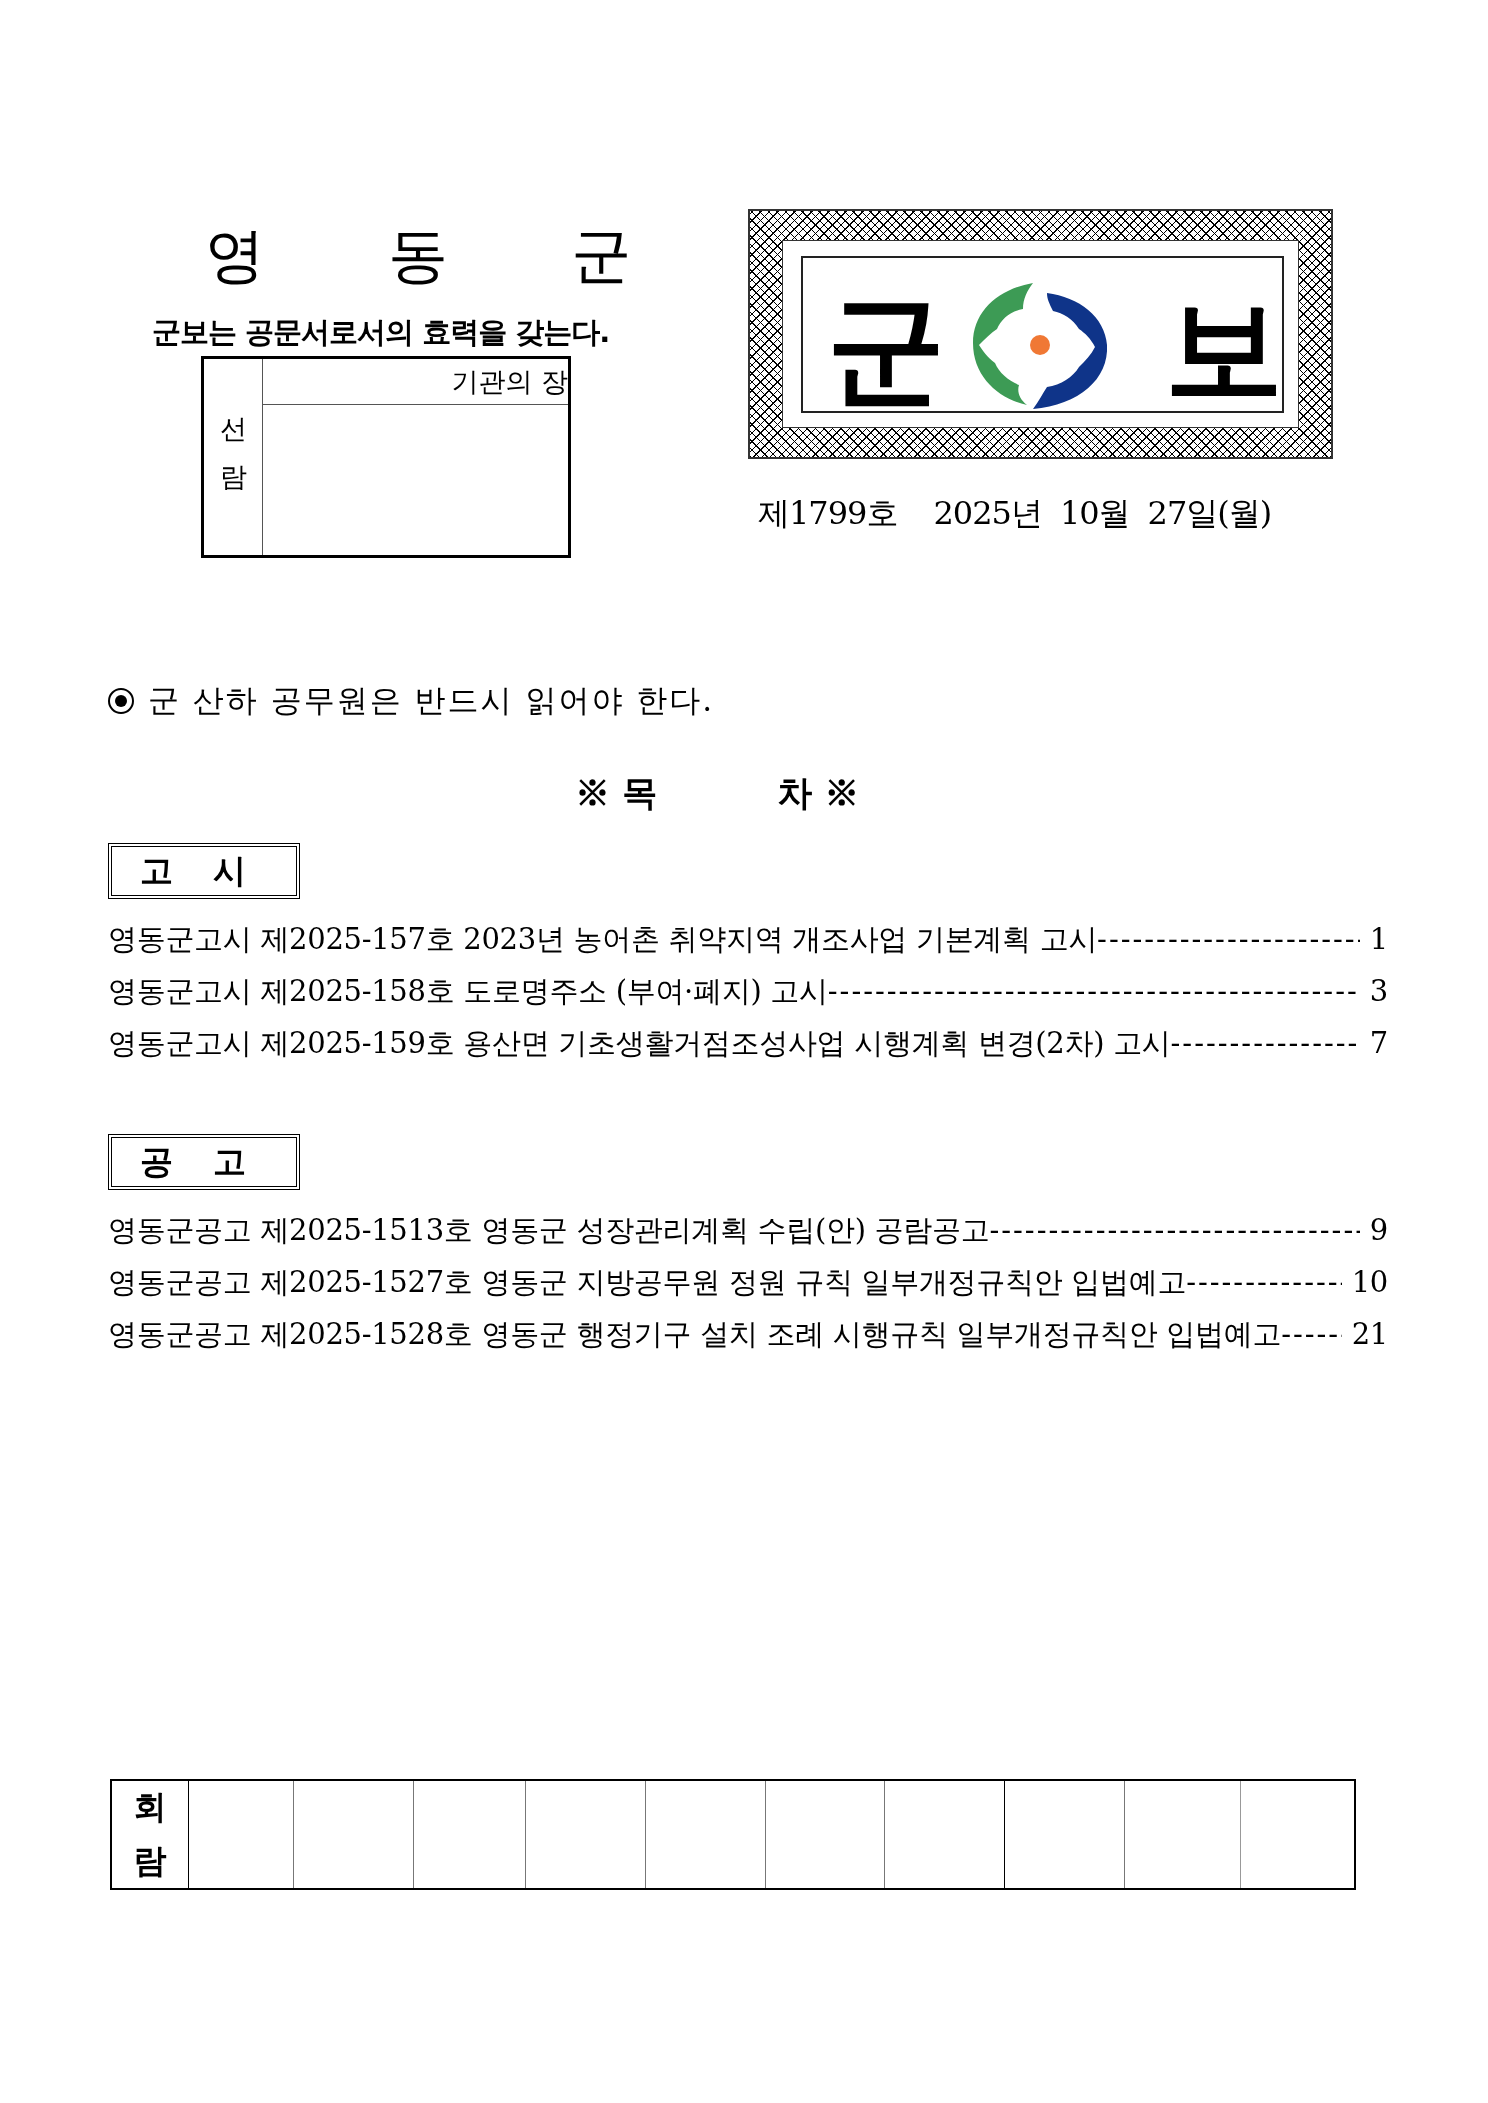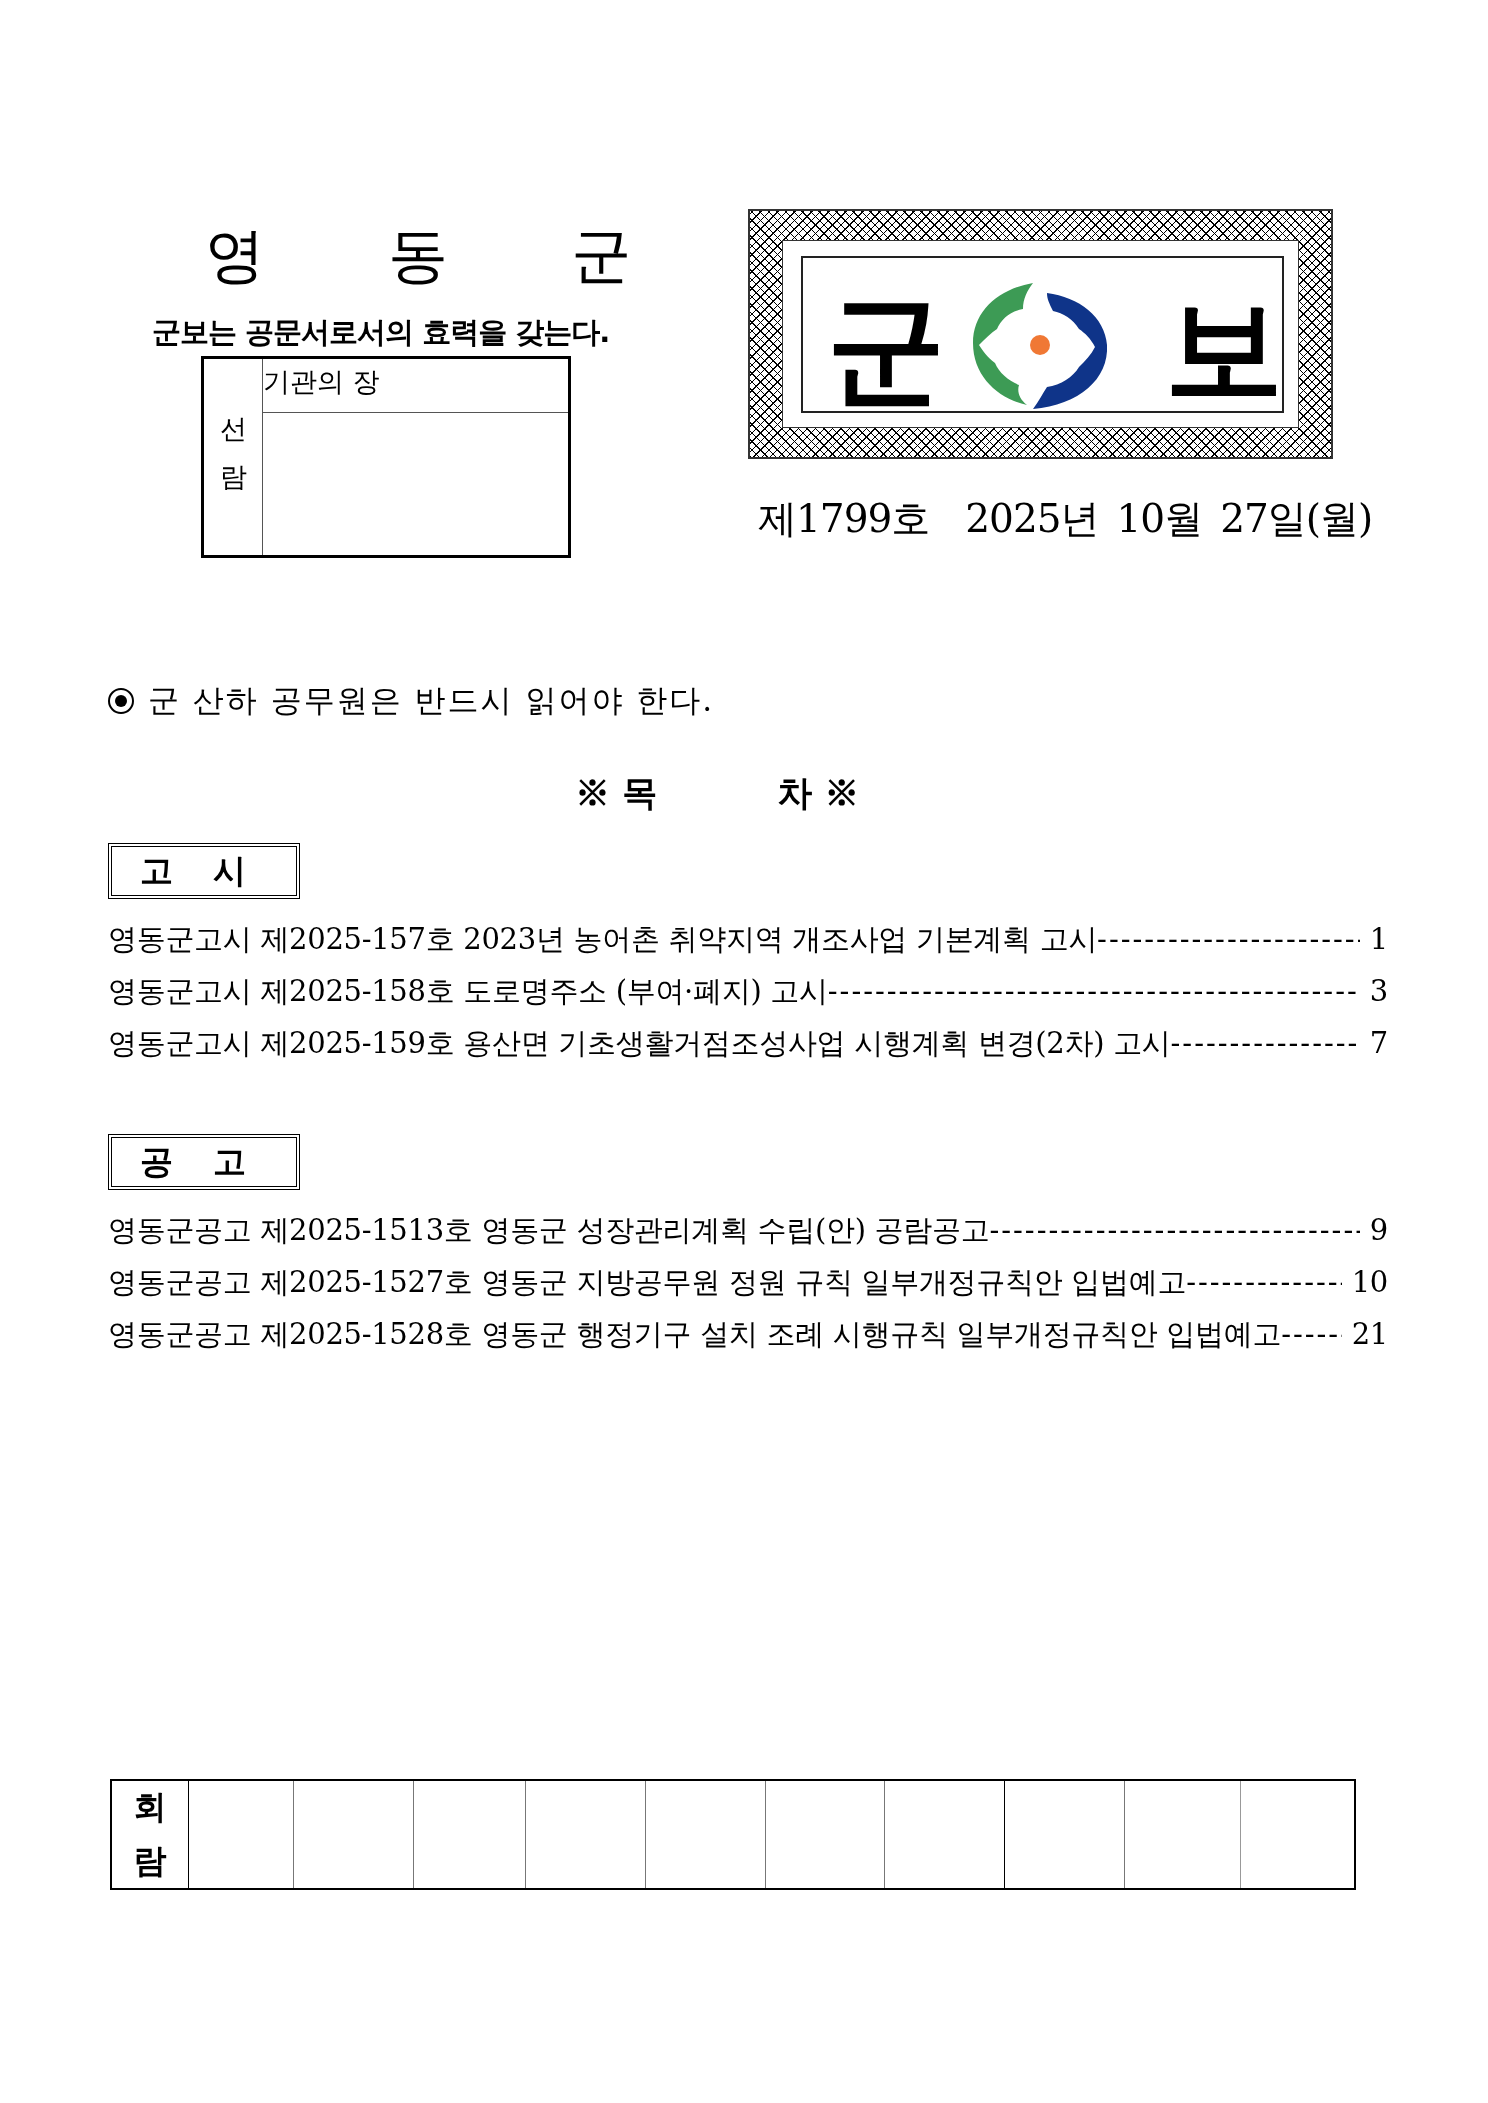--- a/index.html
+++ b/index.html
@@ -10,35 +10,35 @@
   
   .big-title { left:205px; top:205px; width:400px; font-size:60px; letter-spacing:52px;
                font-family:"DejaVu Serif",serif; font-weight:normal; line-height:100px; white-space:nowrap; }
   .subtitle { left:152px; top:313px; font-size:29px; font-weight:bold;
               font-family:"DejaVu Sans",sans-serif; white-space:nowrap; letter-spacing:-1px; }
 
   
   .approval { left:201px; top:356px; width:370px; height:202px; border:3px solid #000; box-sizing:border-box; }
   .approval .left-col { position:absolute; left:0; top:0; width:59px; height:100%; border-right:1.5px solid #555; box-sizing:border-box; }
   .approval .left-col span { position:absolute; left:0; width:59px; text-align:center; font-size:27px; }
-  .approval .head { position:absolute; left:59px; top:0; right:0; height:54px; border-bottom:1.5px solid #555; box-sizing:border-box;
-                    text-align:left; font-size:27px; line-height:46px; }
+  .approval .head { position:absolute; left:59px; top:0; right:0; height:46px; border-bottom:1.5px solid #555; box-sizing:border-box;
+                    text-align:right; font-size:27px; line-height:46px; }
 
   
   .mast-outer { left:748px; top:209px; width:585px; height:250px; box-sizing:border-box; border:2px solid #333;
     background-color:#fff;
     background-image:
       repeating-linear-gradient(45deg, #000 0 1px, transparent 1px 6px),
       repeating-linear-gradient(-45deg, #000 0 1px, transparent 1px 6px); }
   .mast-white { position:absolute; left:32px; top:29px; right:32px; bottom:29px; background:#fff; border:1.5px solid #333; }
   .mast-inner { position:absolute; left:18px; top:15px; right:14px; bottom:14px; border:2px solid #222; background:#fff; }
   .mast-char { position:absolute; top:26px; font-size:118px; font-weight:bold; font-family:"DejaVu Sans",sans-serif; line-height:130px; }
   .mast-logo { position:absolute; left:166px; top:23px; width:142px; height:134px; }
 
-  .issue { left:758px; top:492px; font-size:39px; white-space:nowrap; font-family:"DejaVu Serif",serif; letter-spacing:-1px; }
+  .issue { left:758px; top:492px; font-size:32px; white-space:nowrap; font-family:"DejaVu Serif",serif; letter-spacing:-1px; }
   .issue span { margin-right:28px; }
 
   .notice { left:108px; top:680px; font-size:31px; white-space:nowrap; letter-spacing:2px; }
   .notice .bullet { display:inline-block; width:26px; height:26px; border:2px solid #000; border-radius:50%; box-sizing:border-box;
                     position:relative; vertical-align:-3px; margin-right:14px; }
   .notice .bullet::after { content:""; position:absolute; left:5px; top:5px; width:12px; height:12px; border-radius:50%; background:#000; }
 
   .toc-title { left:575px; top:770px; font-size:35px; white-space:nowrap; font-weight:bold; }
   .toc-title .gap { display:inline-block; width:120px; }
 

